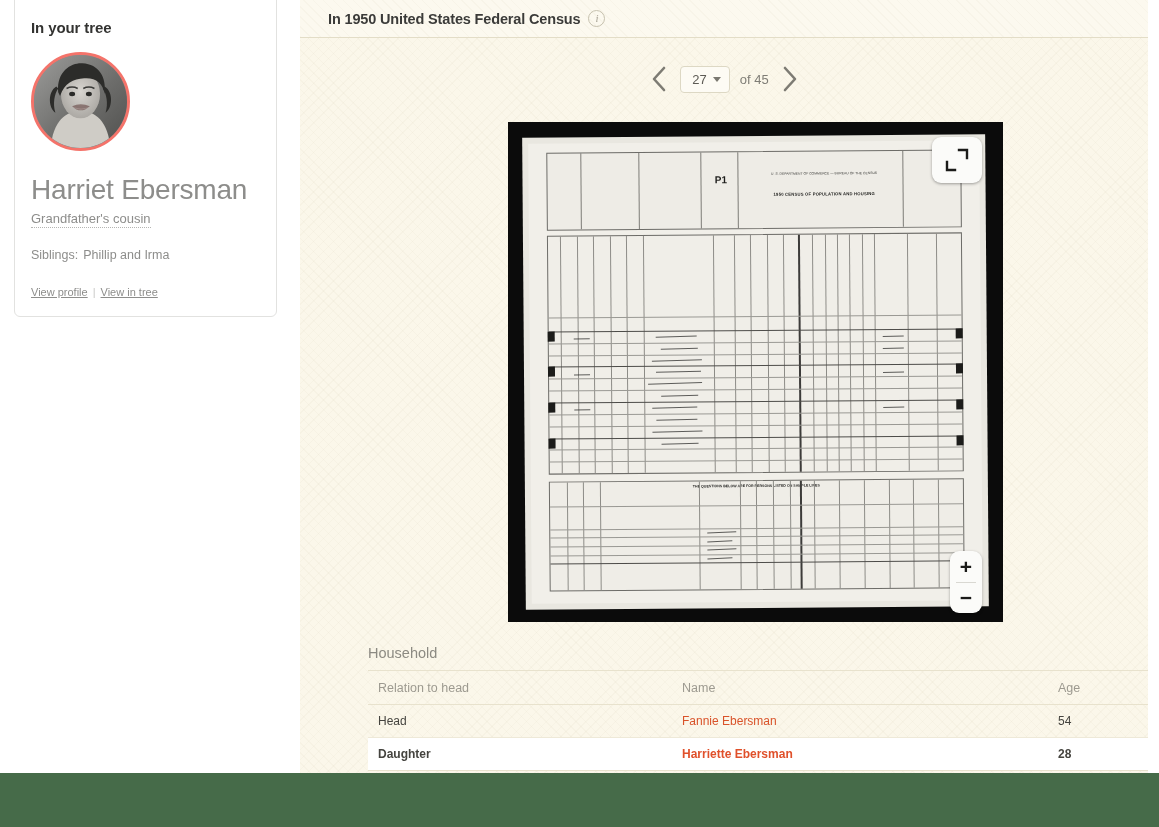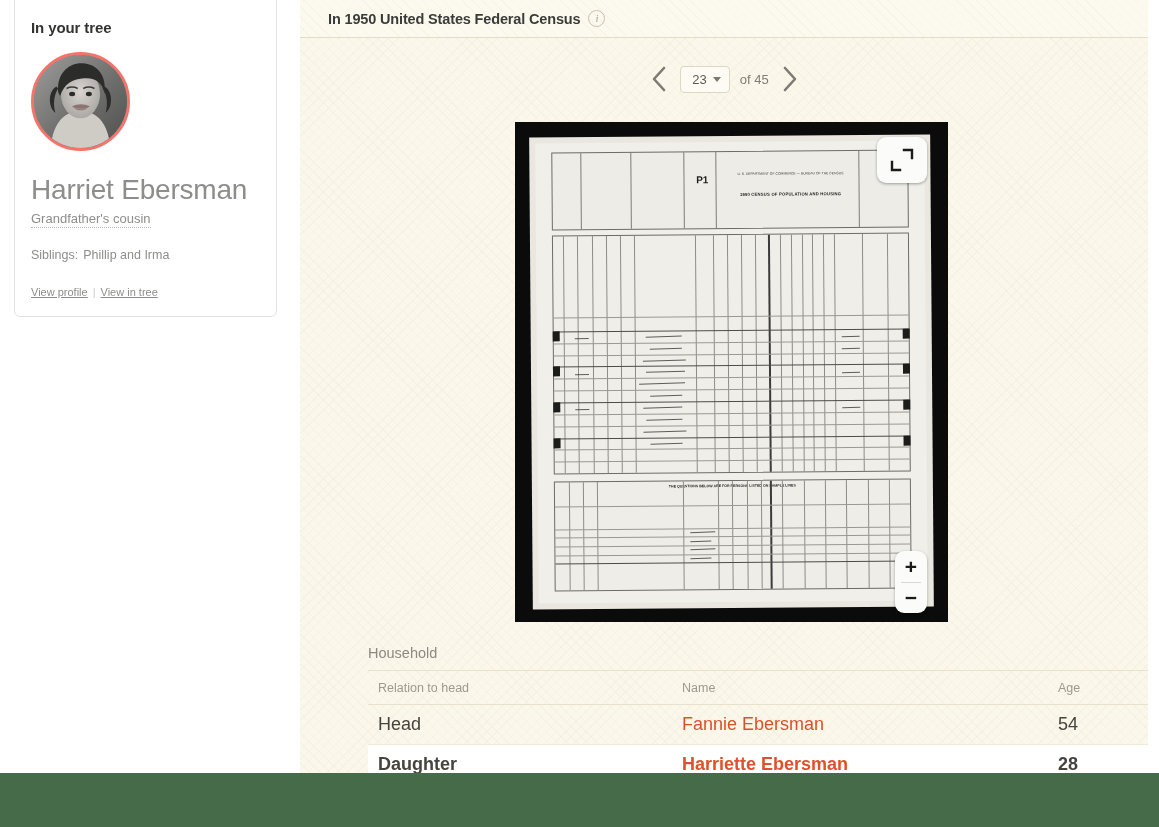--- a/index.html
+++ b/index.html
@@ -115,22 +115,22 @@
   }
   .caret {
     width: 0; height: 0;
     border-left: 4px solid transparent; border-right: 4px solid transparent;
     border-top: 5px solid #7a7870;
   }
   .of-count { font-size: 13px; color: #7f7d76; }
 
   
   #viewer {
-    position: absolute; left: 215px; top: 122px;
-    width: 433px; height: 500px;
+    position: absolute; left: 208px; top: 122px;
+    width: 495px; height: 500px;
     background: #0b0b0b;
     overflow: hidden;
   }
   #doc-sheet {
     position: absolute; left: 16px; top: 14px; right: 16px; bottom: 14px;
     background: #e9e7e0;
     transform: rotate(-0.45deg);
   }
   .doc-inner { position: absolute; inset: 6px; background: #f1efe9; }
   
@@ -206,21 +206,21 @@
     font-size: 14.5px; color: #8c8a82; padding-bottom: 9px;
     border-bottom: 1px solid #e8e2cd;
   }
   table.hh { width: 100%; border-collapse: collapse; }
   table.hh th {
     text-align: left; font-size: 12.5px; color: #9d9a90; font-weight: normal;
     padding: 10px 0 9px 10px;
     border-bottom: 1px solid #e8e2cd;
   }
   table.hh td {
-    font-size: 18px; color: #45443f;
+    font-size: 12px; color: #45443f;
     padding: 9px 0 9px 10px;
     border-bottom: 1px solid #eee9d8;
   }
   table.hh tr.highlight td {
     background: #ffffff; font-weight: bold;
     border-top: 1px solid #e8e2cd; border-bottom: 1px solid #e8e2cd;
   }
   .name-link { color: #d9532a; text-decoration: none; cursor: pointer; }
   tr.highlight .name-link { color: #e0502a; }
   .col-rel { width: 38%; }
@@ -301,21 +301,21 @@
       <span class="info-icon">i</span>
     </div>
 
     <div id="pager">
       <div class="chev">
         <svg width="16" height="26" viewBox="0 0 16 26" aria-hidden="true">
           <path d="M13 2 L3 13 L13 24" stroke="#7d7b73" stroke-width="2.6" fill="none" stroke-linecap="round" stroke-linejoin="round"></path>
         </svg>
       </div>
       <div class="page-select">
-        <span>23</span>
+        <span>27</span>
         <span class="caret"></span>
       </div>
       <span class="of-count">of 45</span>
       <div class="chev">
         <svg width="16" height="26" viewBox="0 0 16 26" aria-hidden="true">
           <path d="M3 2 L13 13 L3 24" stroke="#7d7b73" stroke-width="2.6" fill="none" stroke-linecap="round" stroke-linejoin="round"></path>
         </svg>
       </div>
     </div>
 

